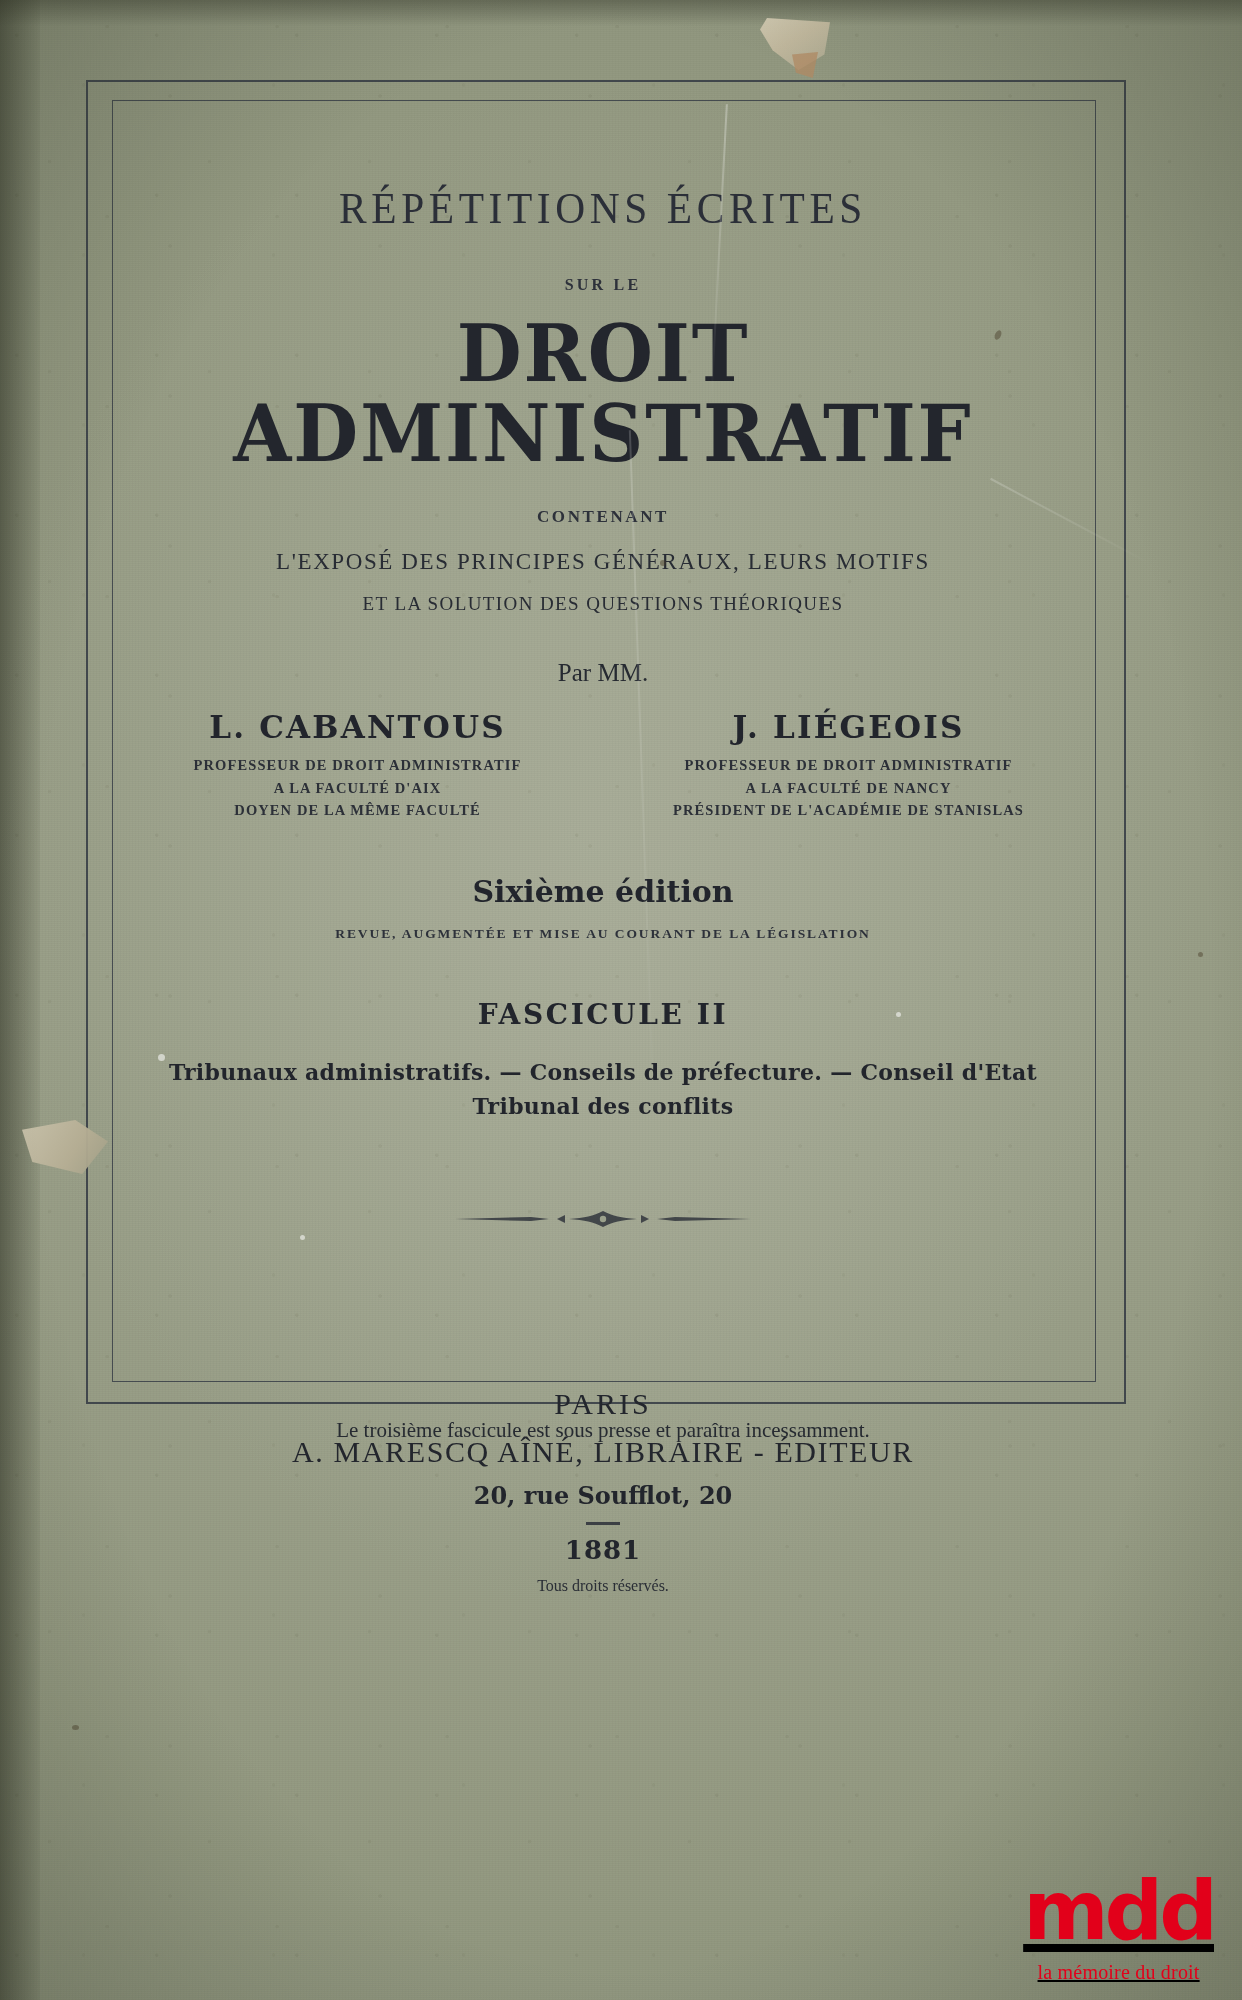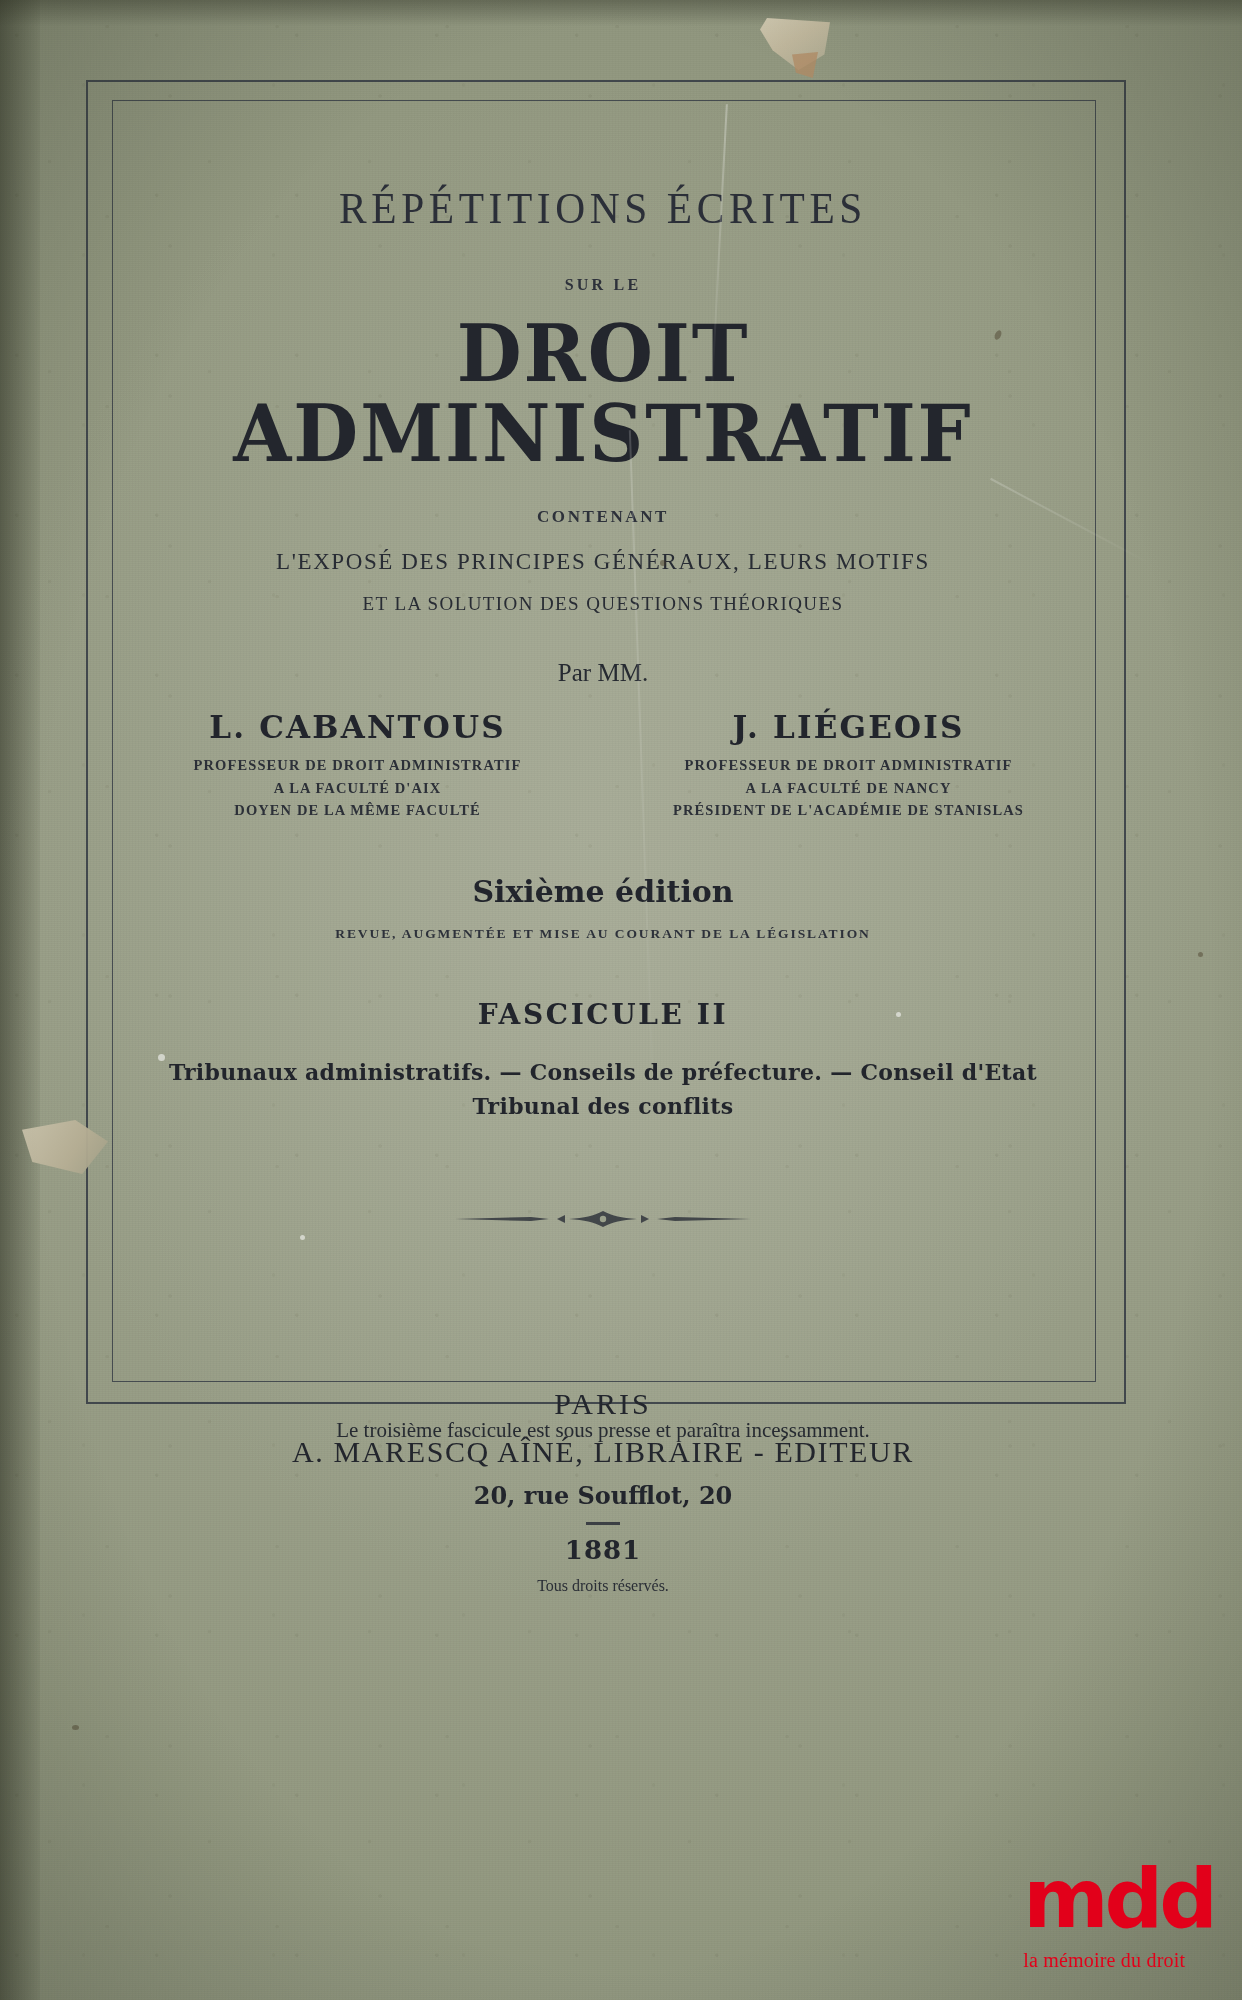--- a/index.html
+++ b/index.html
@@ -135,21 +135,21 @@
     transform:rotate(-2deg);
   }
   #crease3{
     position:absolute;left:980px;top:520px;width:180px;height:2px;
     background:linear-gradient(90deg,rgba(255,255,255,.20),rgba(255,255,255,0));
     transform:rotate(28deg);
   }
   .speck{position:absolute;border-radius:50%;background:rgba(255,255,255,.55);}
   .dspeck{position:absolute;border-radius:50%;background:rgba(70,60,40,.45);}
   
-  #logo{position:absolute;right:28px;bottom:28px;text-align:left;}
+  #logo{position:absolute;right:28px;bottom:16px;text-align:center;text-decoration:underline;}
   #logo-mark{
     font-family:"DejaVu Sans","Liberation Sans",sans-serif;
     font-size:82px;font-weight:700;color:#e2001a;line-height:.88;letter-spacing:-4px;
   }
   #logo-sub{
     font-family:"Liberation Serif",serif;
     font-size:20px;color:#e2001a;margin-top:14px;letter-spacing:.2px;
   }
 </style>
 </head>

